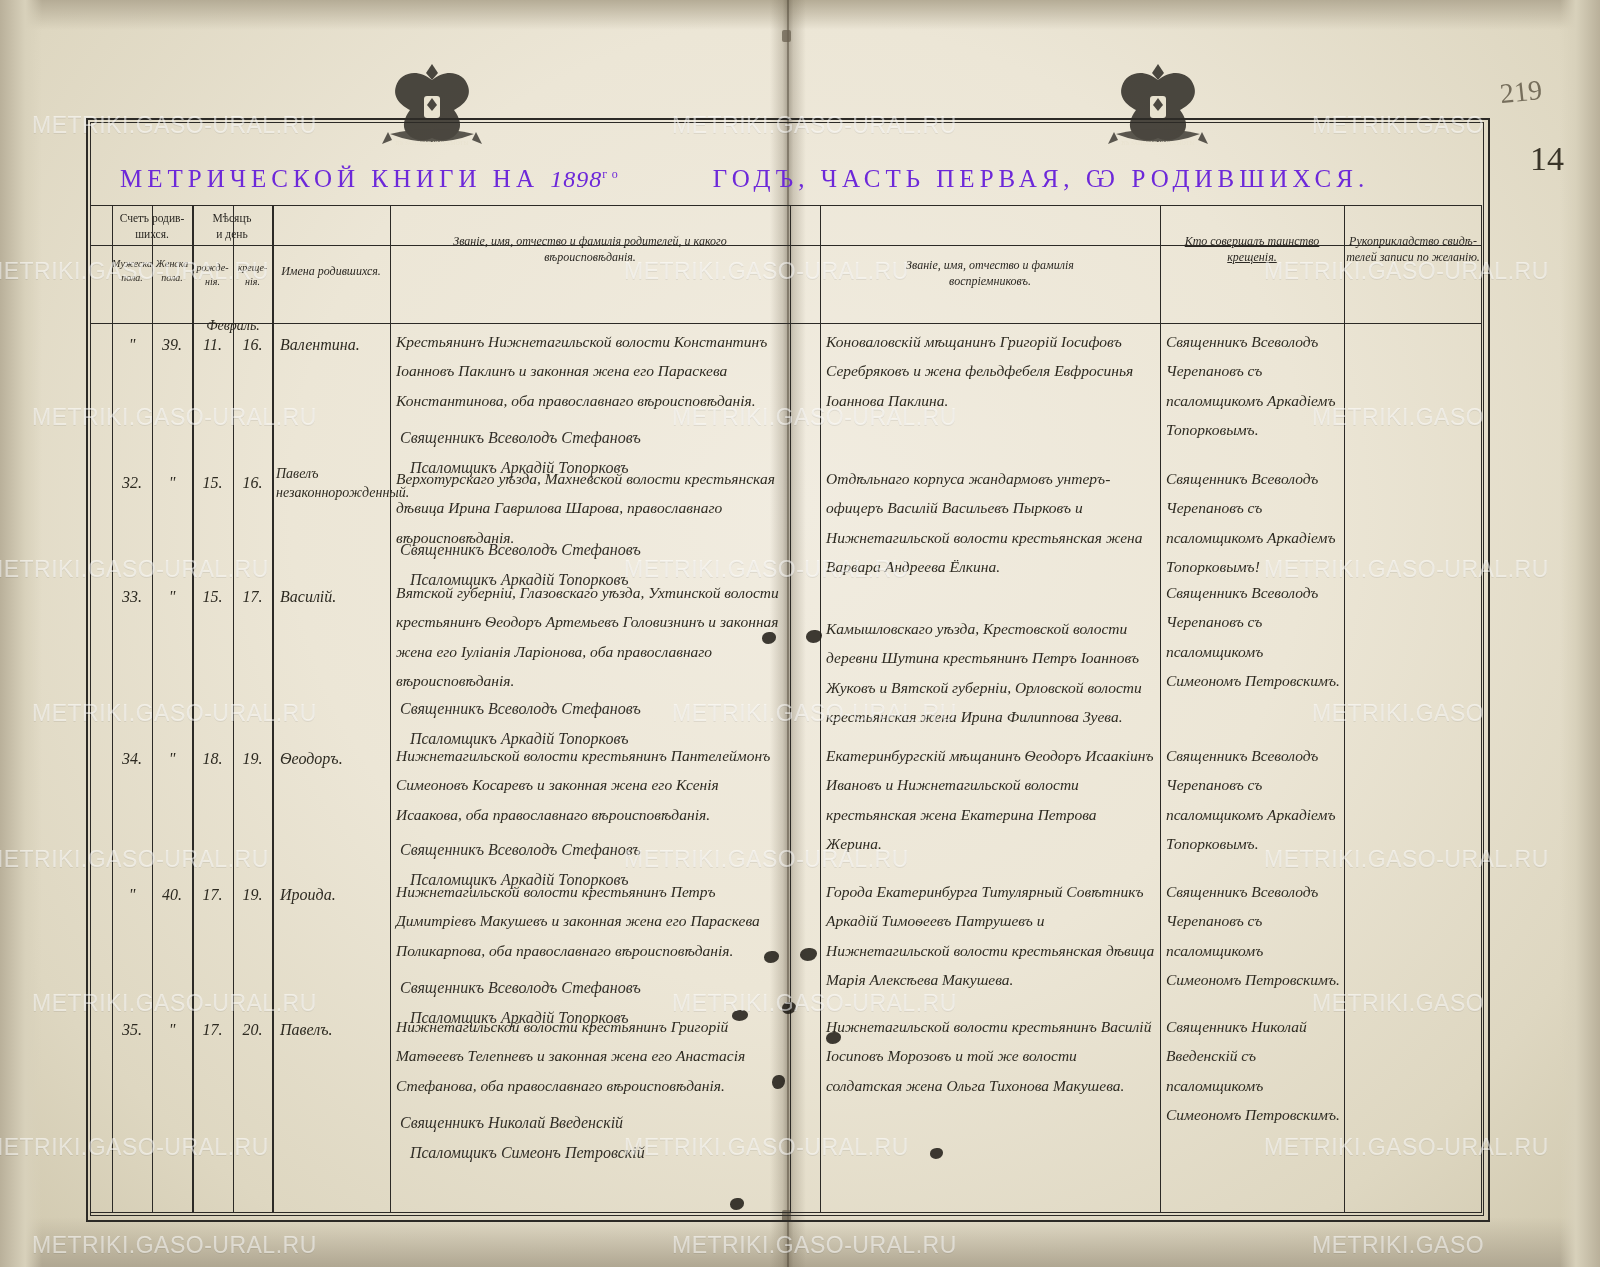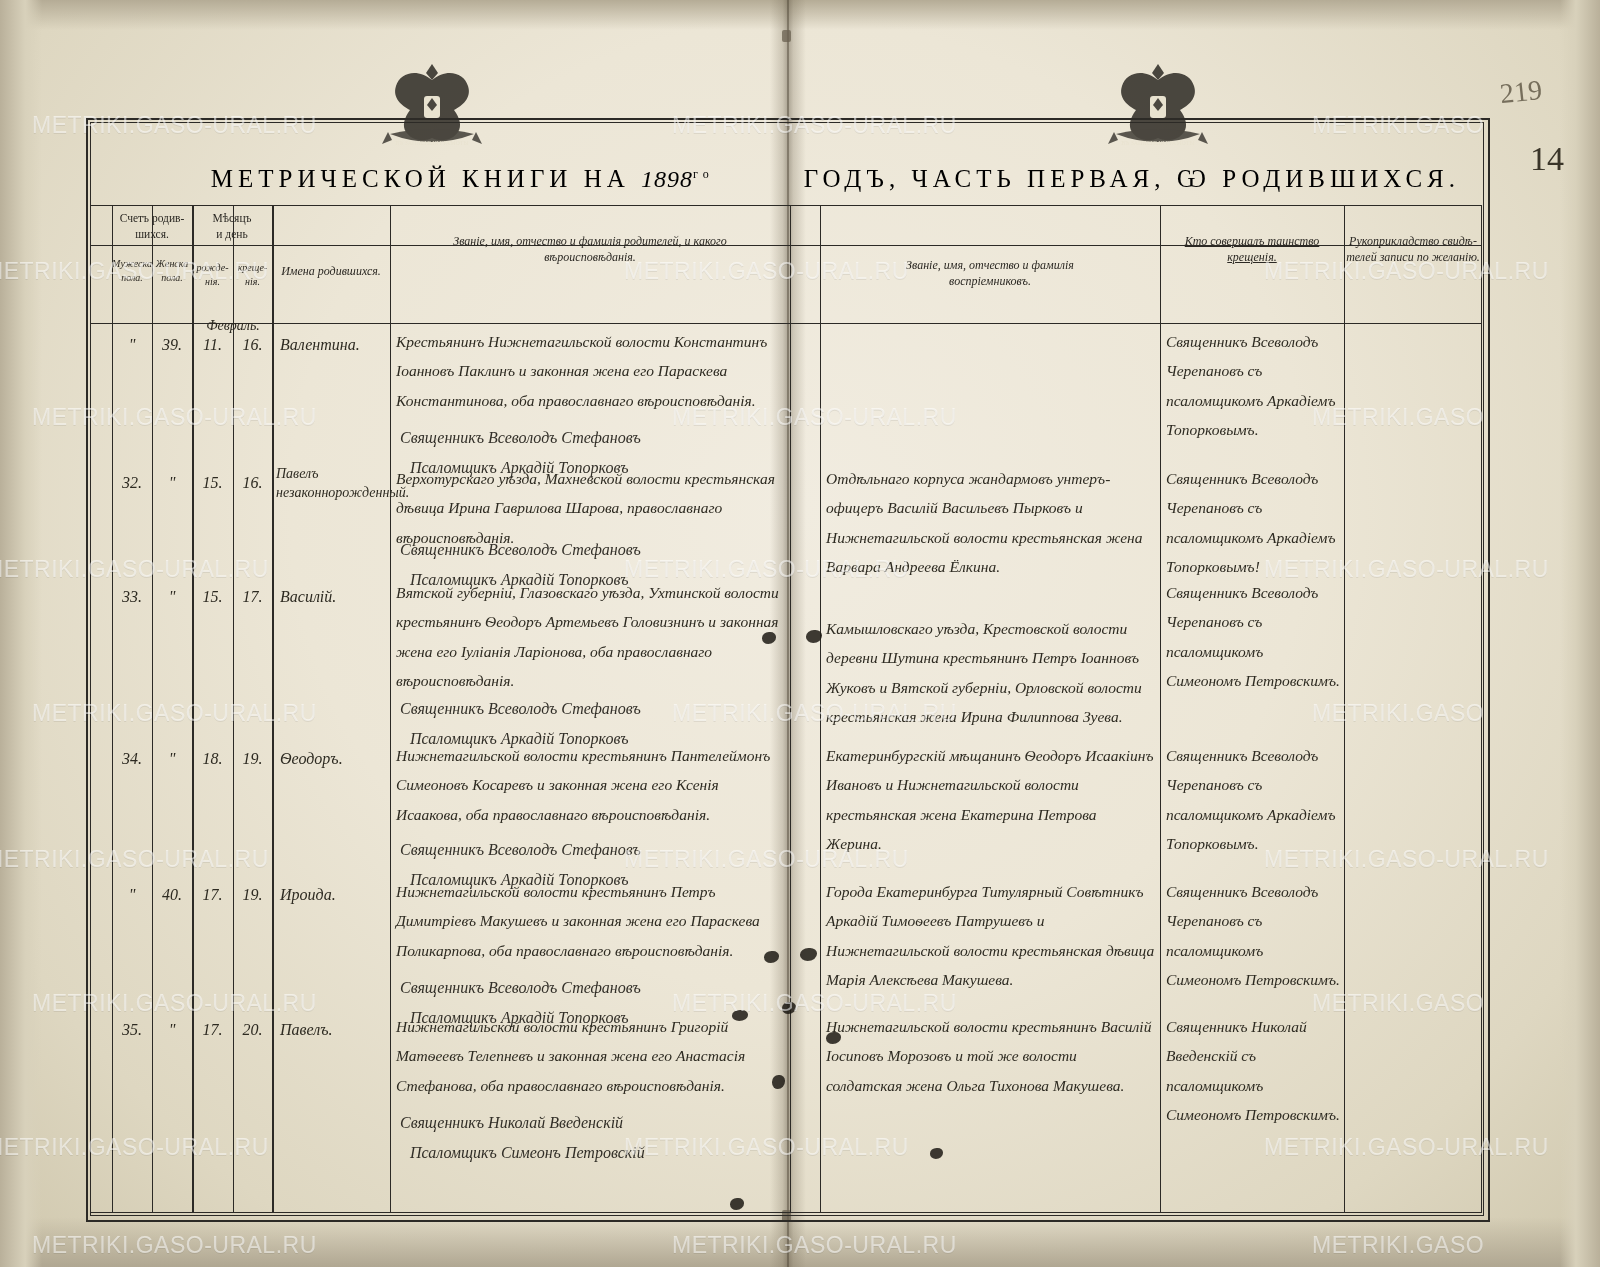--- a/index.html
+++ b/index.html
@@ -27,23 +27,23 @@
 
   
   .frame{position:absolute;left:86px;top:118px;width:1400px;height:1100px;
          border:2px solid #2c2a26;}
   .frame-inner{position:absolute;left:90px;top:122px;width:1392px;height:1092px;
          border:1px solid #2c2a26;}
 
   .crest{position:absolute;width:120px;height:110px;opacity:.85;}
   .crest svg{width:100%;height:100%;}
 
-  .title{position:absolute;top:165px;left:120px;width:1340px;text-align:right;
+  .title{position:absolute;top:165px;left:120px;width:1340px;text-align:left;
         font-family:"Liberation Serif",serif;font-size:25px;letter-spacing:5px;
-        color:#000000;}
+        color:#6d28d9;}
   .title .yr{font-style:italic;letter-spacing:1px;font-size:24px;}
 
   .folio{position:absolute;right:58px;top:76px;font-size:28px;color:#5c5442;
          font-family:"Liberation Serif",serif;transform:rotate(-6deg);opacity:.8;}
   .folio2{position:absolute;right:36px;top:140px;font-size:34px;color:#3a3529;
          font-family:"Liberation Serif",serif;}
 
   
   .tbl{position:absolute;left:90px;top:205px;width:1392px;height:1008px;}
   .vline{position:absolute;top:0;width:1px;height:1008px;background:#2c2a26;}
@@ -174,20 +174,21 @@
 
     <div class="cell num" style="left:62px;top:125px;width:40px;">39.</div>
     <div class="cell num" style="left:22px;top:125px;width:40px;">"</div>
     <div class="cell" style="left:102px;top:108px;width:82px;font-size:14px;text-align:center;">Февраль.</div>
     <div class="cell num" style="left:102px;top:125px;width:41px;">11.</div>
     <div class="cell num" style="left:143px;top:125px;width:39px;">16.</div>
     <div class="cell name" style="left:190px;top:125px;width:108px;">Валентина.</div>
     <div class="cell body" style="left:306px;top:122px;width:388px;">Крестьянинъ Нижнетагильской волости Константинъ Іоанновъ Паклинъ и законная жена его Параскева Константинова, оба православнаго вѣроисповѣданія.</div>
     <div class="cell sig" style="left:310px;top:218px;width:380px;">Священникъ Всеволодъ Стефановъ</div>
     <div class="cell sig" style="left:320px;top:248px;width:380px;">Псаломщикъ Аркадій Топорковъ</div>
+    <div class="cell body" style="left:736px;top:122px;width:330px;">Коноваловскій мѣщанинъ Григорій Іосифовъ Серебряковъ и жена фельдфебеля Евфросинья Іоаннова Паклина.</div>
     <div class="cell body" style="left:1076px;top:122px;width:176px;">Священникъ Всеволодъ Черепановъ съ псаломщикомъ Аркадіемъ Топорковымъ.</div>
 
     <div class="cell num" style="left:22px;top:263px;width:40px;">32.</div>
     <div class="cell num" style="left:62px;top:263px;width:40px;">"</div>
     <div class="cell num" style="left:102px;top:263px;width:41px;">15.</div>
     <div class="cell num" style="left:143px;top:263px;width:39px;">16.</div>
     <div class="cell name" style="left:186px;top:260px;width:112px;font-size:14px;line-height:1.35;">Павелъ незаконнорожденный.</div>
     <div class="cell body" style="left:306px;top:259px;width:388px;">Верхотурскаго уѣзда, Махневской волости крестьянская дѣвица Ирина Гаврилова Шарова, православнаго вѣроисповѣданія.</div>
     <div class="cell sig" style="left:310px;top:330px;width:380px;">Священникъ Всеволодъ Стефановъ</div>
     <div class="cell sig" style="left:320px;top:360px;width:380px;">Псаломщикъ Аркадій Топорковъ</div>

